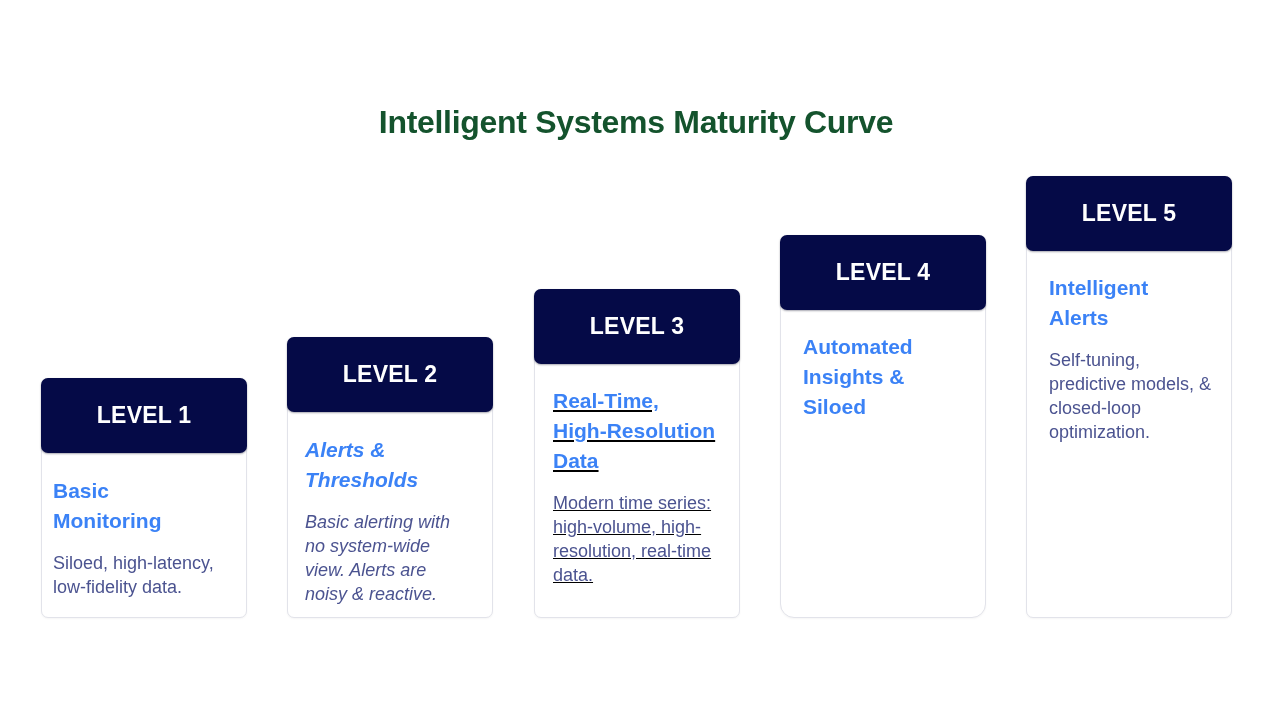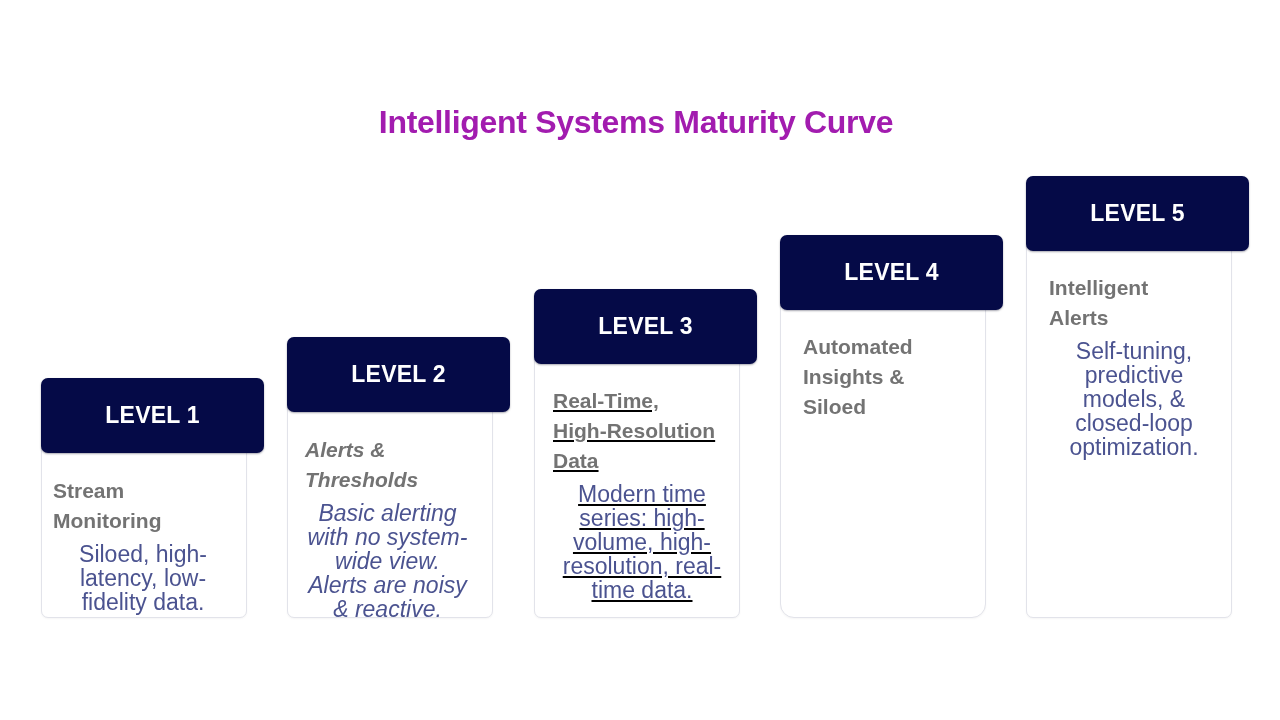--- a/index.html
+++ b/index.html
@@ -1,41 +1,41 @@
 <!DOCTYPE html>
 <html><head>
 <meta charset="utf-8">
 <style>
   html, body { margin:0; padding:0; }
   body { width:1280px; height:720px; background:#ffffff; position:relative; overflow:hidden;
          font-family:"Liberation Sans", sans-serif; }
   .title { position:absolute; top:104px; left:0; width:1272px; text-align:center;
-           font-size:32px; font-weight:bold; color:#a21caf; letter-spacing:-0.3px; }
+           font-size:32px; font-weight:bold; color:#14532d; letter-spacing:-0.3px; }
   .card { position:absolute; width:204px; background:#fff; border:1px solid #e2e3ea;
           border-radius:7px; box-shadow:0 1px 2px rgba(0,0,0,0.04); }
-  .card-header { position:absolute; left:-1px; top:-1px; width:223px; height:75px; background:#050a47;
+  .card-header { position:absolute; left:-1px; top:-1px; width:206px; height:75px; background:#050a47;
                  border-radius:7px; display:flex; align-items:center; justify-content:center;
                  box-shadow:0 1px 2px rgba(0,0,30,0.35); }
   .card-header span { color:#fff; font-size:23px; font-weight:bold; letter-spacing:0.2px; }
   .card-body { position:absolute; left:11px; right:6px; }
-  .card-title { font-size:21px; font-weight:bold; color:#737373; line-height:30px; }
-  .card-desc { font-size:23px; color:#4b5390; line-height:24px; margin-top:6px;text-align:center; }
+  .card-title { font-size:21px; font-weight:bold; color:#3b82f6; line-height:30px; }
+  .card-desc { font-size:18px; color:#4b5390; line-height:24px; margin-top:15px; }
 </style>
 </head>
 <body>
 
 <div class="title">Intelligent Systems Maturity Curve</div>
 
 <div class="card" style="left:41px; top:378px; height:238px;">
   <div class="card-header">
       <span>LEVEL 1</span>
     </div>
   <div class="card-body" style="top:97px;">
     <div class="card-title">
-      <div>Stream</div>
+      <div>Basic</div>
         <div>Monitoring</div>
     </div>
     <div class="card-desc" style="width:180px;">Siloed, high-latency, low-fidelity data.</div>
   </div>
 </div>
 
 <div class="card" style="left:287px; top:337px; height:279px;">
   <div class="card-header">
       <span>LEVEL 2</span>
     </div>

